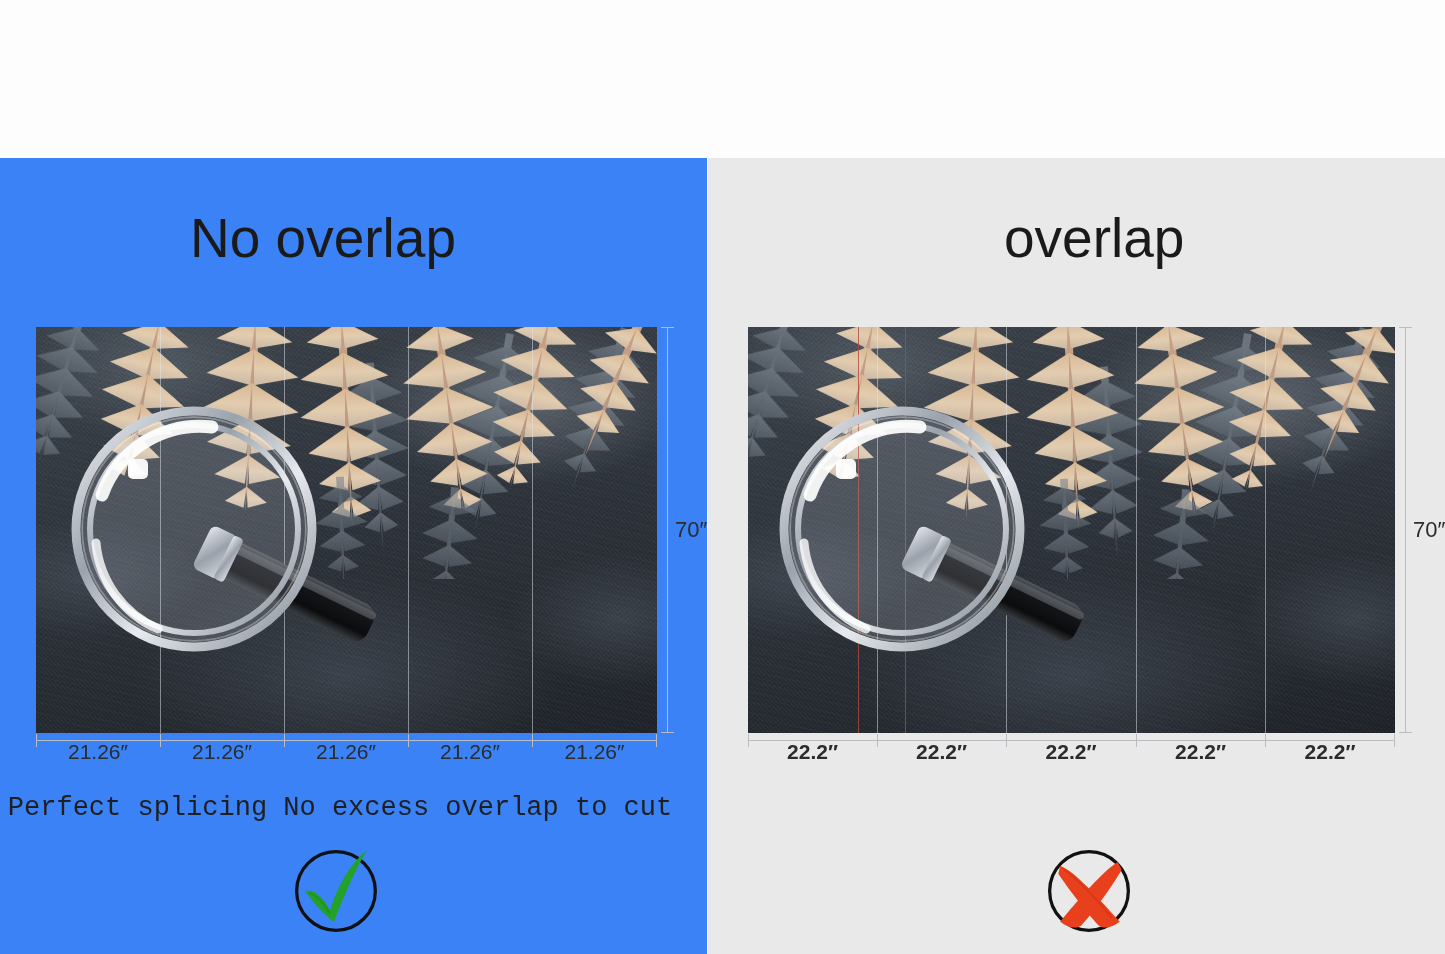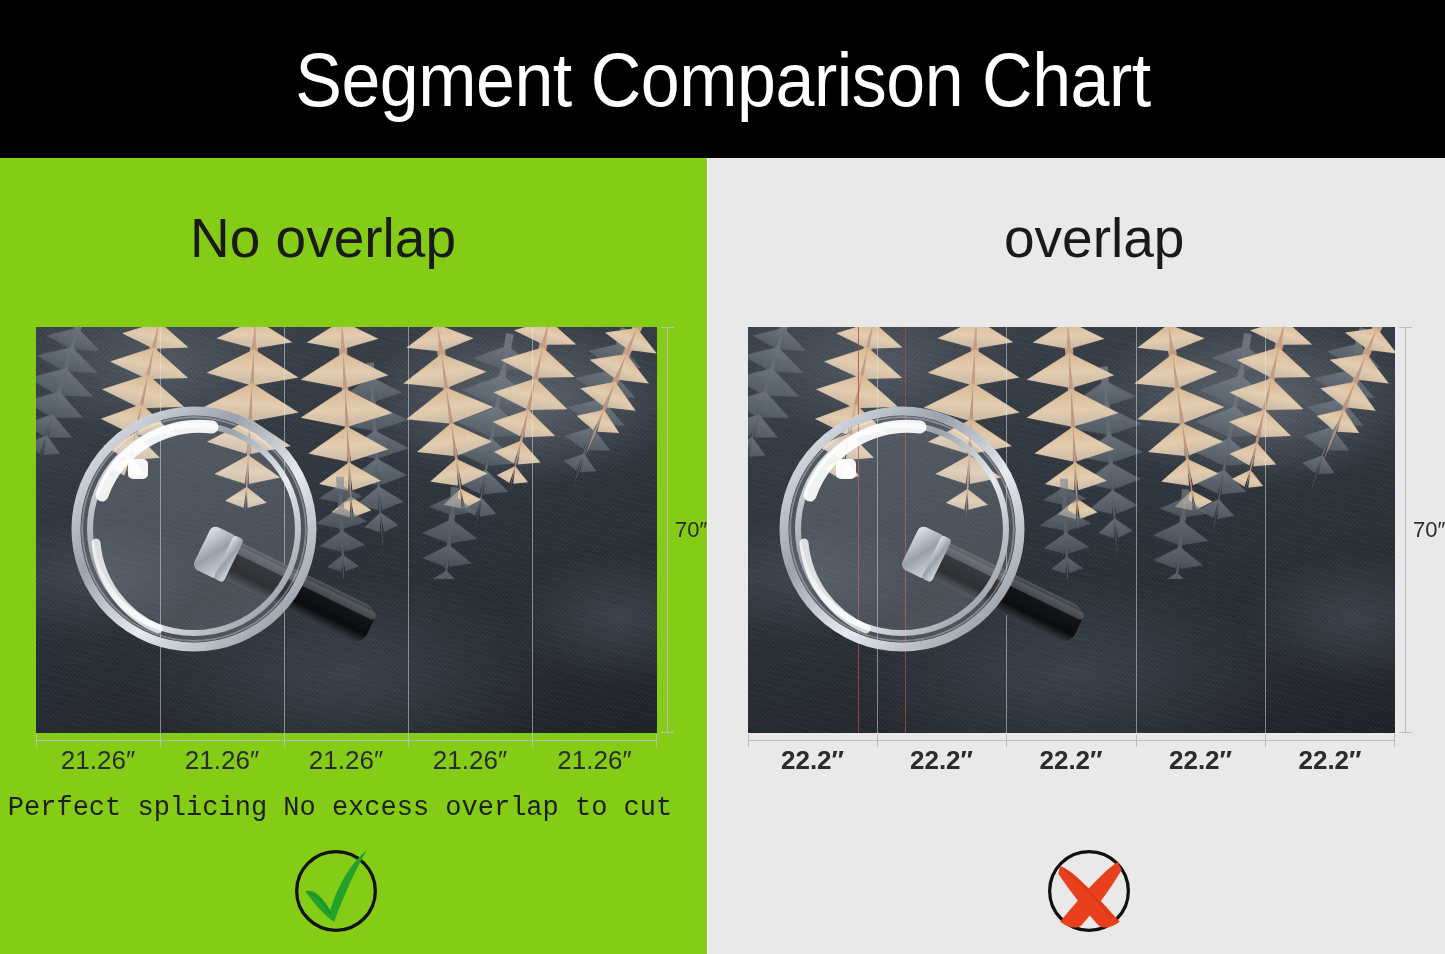--- a/index.html
+++ b/index.html
@@ -25,21 +25,21 @@
     letter-spacing: -0.5px;
     transform: scaleX(0.92);
     white-space: nowrap;
   }
 
   
   .body-area {
     position: absolute; left: 0; top: 158px; width: 1445px; height: 796px;
   }
   .pane { position: absolute; top: 0; height: 796px; }
-  .pane-left  { left: 0;     width: 707px;  background: #84cc16; }
+  .pane-left  { left: 0;     width: 707px;  background: #3b82f6; }
   .pane-right { left: 708px; width: 738px;  background: #e9e9e9; }
 
   .pane-heading {
     position: absolute;
     font-size: 55px;
     font-weight: 400;
     color: #1a1a1a;
     white-space: nowrap;
   }
   .pane-left  .pane-heading { left: 190px; top: 48px; }
@@ -100,40 +100,37 @@
   .vdim .vlabel {
     position:absolute; left:14px; top:50%; transform:translateY(-50%);
     font-size:22px; color:#2c2c2c; white-space:nowrap;
   }
 
   .hdim { position: absolute; height: 40px; }
   .hdim .hline { position:absolute; left:0; top:0; width:100%; height:1px; background:#b9bcc0; }
   .hdim .htick { position:absolute; top:-6px; width:1px; height:13px; background:#b9bcc0; }
   .hdim .hseg  { position:absolute; top:0; height:40px; display:flex; align-items:flex-start;
                  justify-content:center; }
-  .hdim .hseg span { font-size:26px; color:#2c2c2c; margin-top:5px; white-space:nowrap; }
+  .hdim .hseg span { font-size:21px; color:#2c2c2c; white-space:nowrap; }
 
   
   .caption {
     position:absolute; text-align:center; font-size:27px; color:#1f1f1f; white-space:nowrap;
   }
   .cap-left  { left: 0; top: 635px; width: 680px; font-family: Liberation Mono, monospace; }
   .cap-right { left: 0; top: 635px; width: 738px; }
 
   .verdict { position:absolute; width:96px; height:96px; }
   .v-left  { left: 288px; top: 683px; }
 </style>
 </head>
 <body>
 
 <div id="page">
 
-  <div class="header">
-    <div class="header-title">Segment Comparison Chart</div>
-  </div>
 
   <div class="body-area">
 
     <div class="pane pane-left">
 
       <div class="pane-heading">No overlap</div>
 
       <div class="mural mural-left">
         <div class="stone"></div>
 

